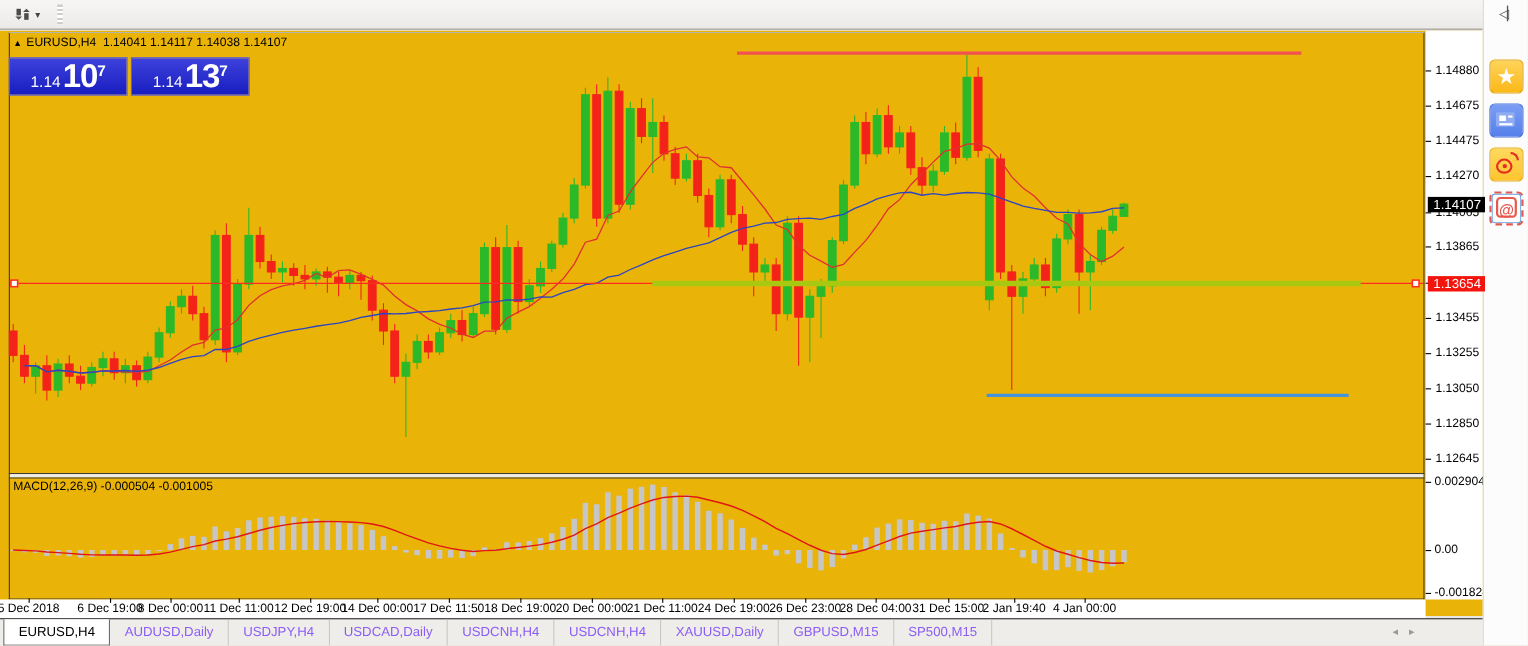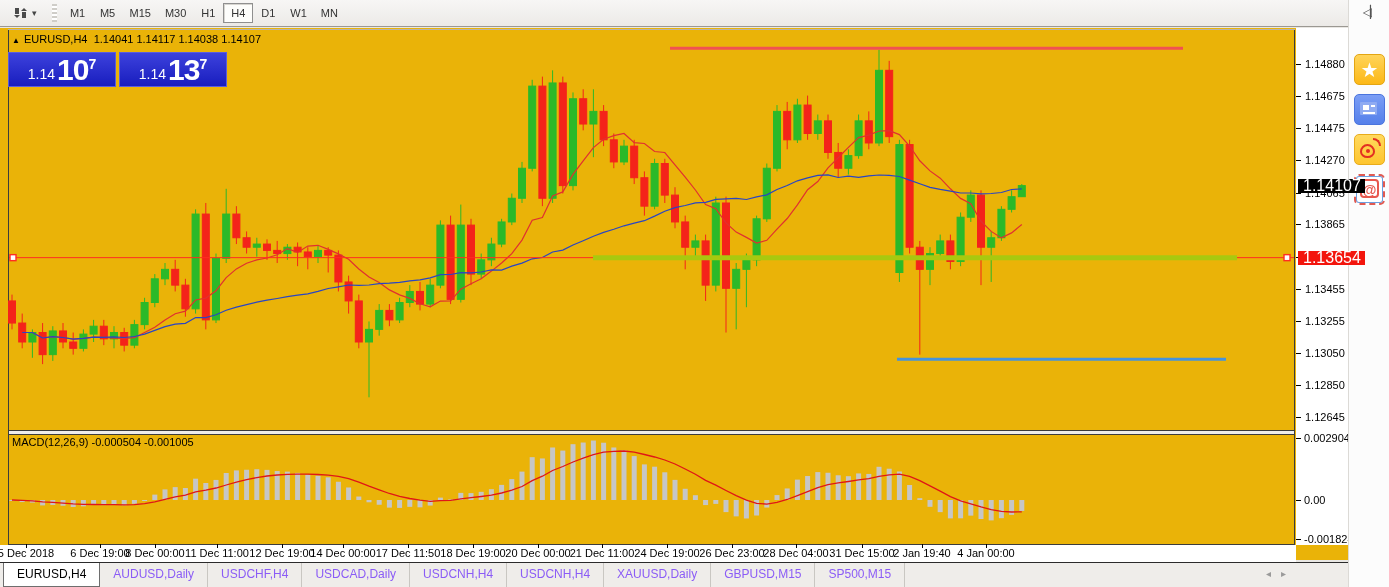--- a/index.html
+++ b/index.html
@@ -71,21 +71,21 @@
 
   
   #macd-label { position:absolute; left:12px; top:408px; font-size:11px; color:#000; }
 
   
   #price-axis { position:absolute; left:1296px; top:0; width:52px; height:517px; background:#fff; }
   .ptick { position:absolute; left:0; height:14px; line-height:14px; font-size:11px; color:#000; white-space:nowrap; }
   .ptick i { position:absolute; left:0; top:7px; width:5px; height:1px; background:#000; }
   .ptick span { position:absolute; left:9px; top:0; }
   .price-box { position:absolute; left:2px; height:14px; line-height:14px; padding:0 4px 0 5px;
-    color:#fff; font-size:16px; white-space:nowrap; z-index:3; }
+    color:#fff; font-size:12px; white-space:nowrap; z-index:3; }
   .price-box.black { background:#000; }
   .price-box.red { background:#f3150d; }
   .mtick { position:absolute; left:0; height:14px; line-height:14px; font-size:11px; color:#000; white-space:nowrap; }
   .mtick i { position:absolute; left:0; top:7px; width:5px; height:1px; background:#000; }
   .mtick span { position:absolute; left:8px; top:0; }
 
   
   #time-axis { position:absolute; left:0; top:517px; width:1296px; height:17px; background:#fff; }
   .ttick { position:absolute; top:2px; transform:translateX(-50%); font-size:11px; color:#000; white-space:nowrap; }
   .tmark { position:absolute; top:-1px; width:1px; height:4px; background:#000; }
@@ -107,31 +107,20 @@
     <div class="tool-group neworder-btn">
       <svg width="16" height="14">
         <rect x="2" y="2" width="4" height="6" fill="#4a4a4a"></rect>
         <rect x="9" y="6" width="4" height="6" fill="#4a4a4a"></rect>
         <path d="M1 9 L7 9 L4 12 Z" fill="#4a4a4a"></path>
         <path d="M8 5 L14 5 L11 2 Z" fill="#4a4a4a"></path>
       </svg>
       <span class="caret">▾</span>
     </div>
     <div class="grip"></div>
-    <div class="tool-group" id="tf-buttons">
-        <div class="tf-btn">M1</div>
-        <div class="tf-btn">M5</div>
-        <div class="tf-btn">M15</div>
-        <div class="tf-btn">M30</div>
-        <div class="tf-btn">H1</div>
-        <div class="tf-btn active">H4</div>
-        <div class="tf-btn">D1</div>
-        <div class="tf-btn">W1</div>
-        <div class="tf-btn">MN</div>
-      </div>
   </div>
 
   <div id="chartwin">
     <svg id="plot-svg" width="1296" height="517">
         <line x1="8.5" y1="1" x2="8.5" y2="517" stroke="#3c3c3c"></line>
         <line x1="1294.5" y1="1" x2="1294.5" y2="517" stroke="#3c3c3c"></line>
         <line x1="8" y1="1.5" x2="1295" y2="1.5" stroke="#b5b3ae"></line>
         <line x1="8" y1="402.5" x2="1295" y2="402.5" stroke="#3c3c3c"></line>
         <rect x="9" y="403" width="1285" height="3" fill="#efedea"></rect>
         <line x1="8" y1="406.5" x2="1295" y2="406.5" stroke="#3c3c3c"></line>
@@ -565,21 +554,21 @@
         <div class="tmark" style="left: 922px;"></div>
         <div class="ttick" style="left: 922px;">2 Jan 19:40</div>
         <div class="tmark" style="left: 986px;"></div>
         <div class="ttick" style="left: 986px;">4 Jan 00:00</div>
       </div>
   </div>
 
   <div id="tabbar">
     <div class="tab active">EURUSD,H4</div>
       <div class="tab">AUDUSD,Daily</div>
-      <div class="tab">USDCHF,H4</div>
+      <div class="tab">USDJPY,H4</div>
       <div class="tab">USDCAD,Daily</div>
       <div class="tab">USDCNH,H4</div>
       <div class="tab">USDCNH,H4</div>
       <div class="tab">XAUUSD,Daily</div>
       <div class="tab">GBPUSD,M15</div>
       <div class="tab">SP500,M15</div>
       <div class="tab-arrows">
       <span>◂</span><span>▸</span>
     </div>
   </div>

